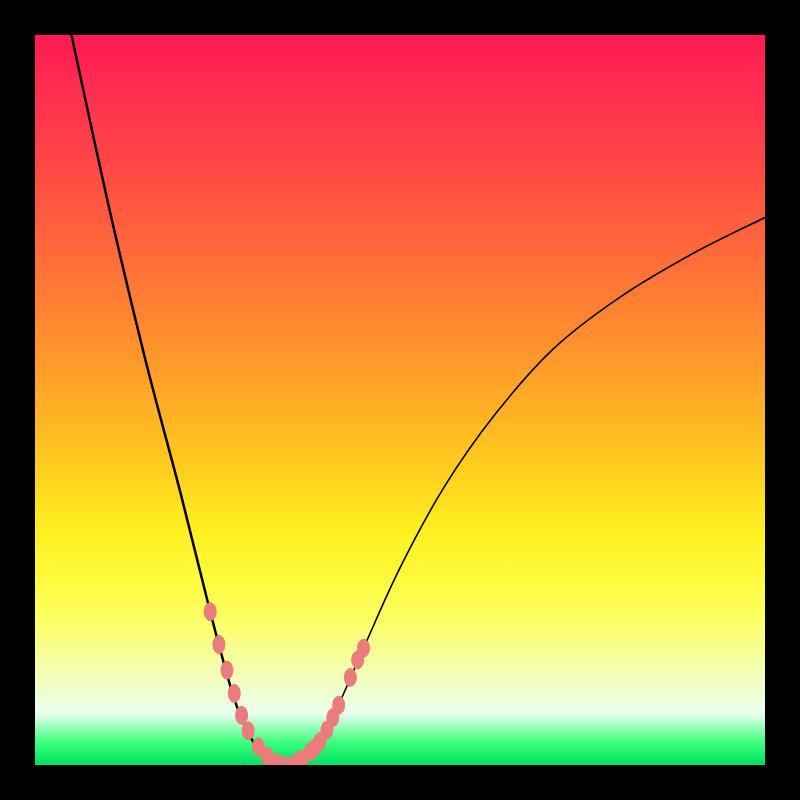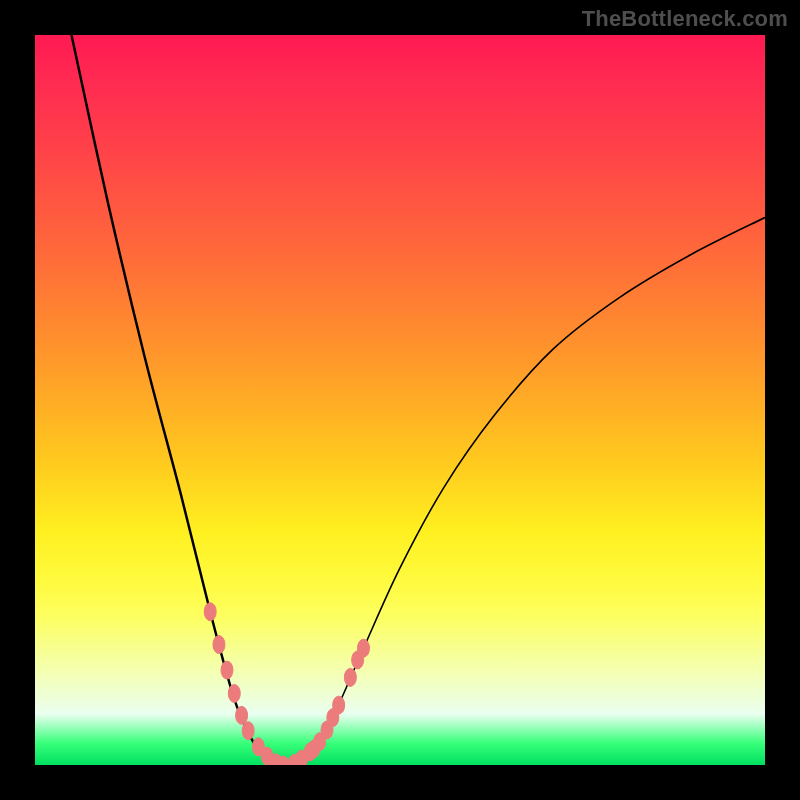--- a/index.html
+++ b/index.html
@@ -90,14 +90,13 @@
           <ellipse cx="284.7" cy="706.64" rx="6" ry="9" class="bead" fill="#ec7c7c"></ellipse>
           <ellipse cx="292" cy="694.96" rx="6" ry="9" class="bead" fill="#ec7c7c"></ellipse>
           <ellipse cx="297.84" cy="682.55" rx="6" ry="9" class="bead" fill="#ec7c7c"></ellipse>
           <ellipse cx="303.68" cy="670.14" rx="6" ry="9" class="bead" fill="#ec7c7c"></ellipse>
           <ellipse cx="315.36" cy="642.4" rx="6" ry="9" class="bead" fill="#ec7c7c"></ellipse>
           <ellipse cx="322.66" cy="624.88" rx="6" ry="9" class="bead" fill="#ec7c7c"></ellipse>
           <ellipse cx="328.5" cy="613.2" rx="6" ry="9" class="bead" fill="#ec7c7c"></ellipse>
         </g>
     </svg>
   </div>
-  <div class="watermark">TheBottleneck.com</div>
 </div>
 
 </body></html>

